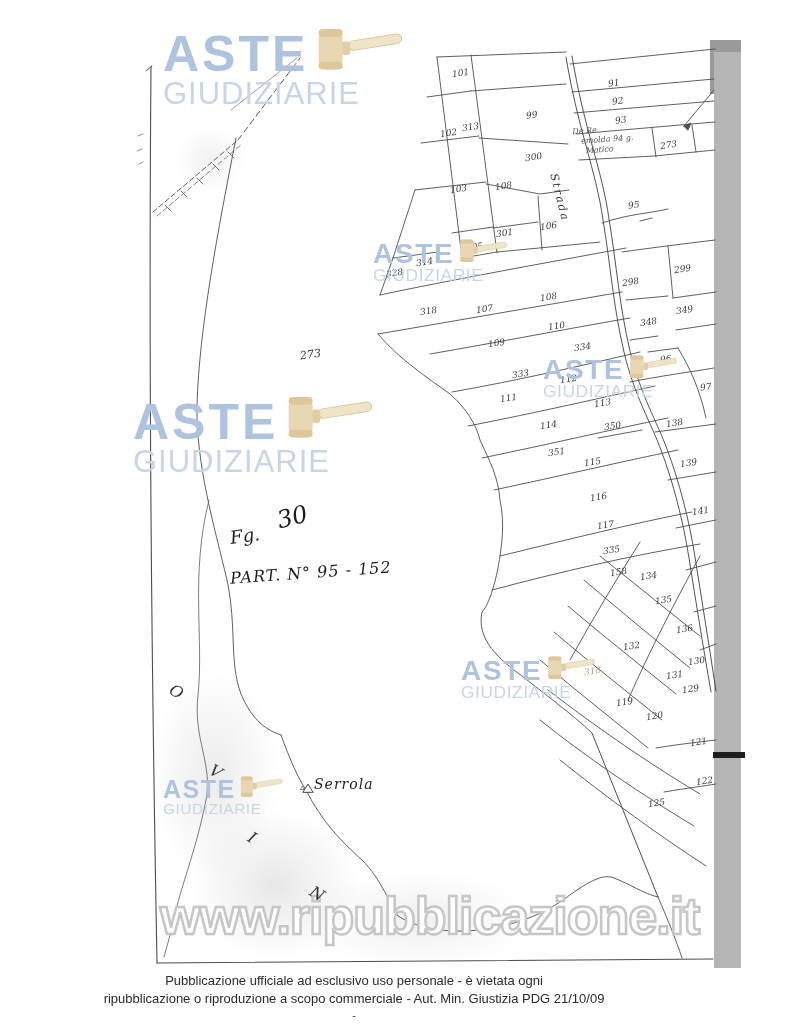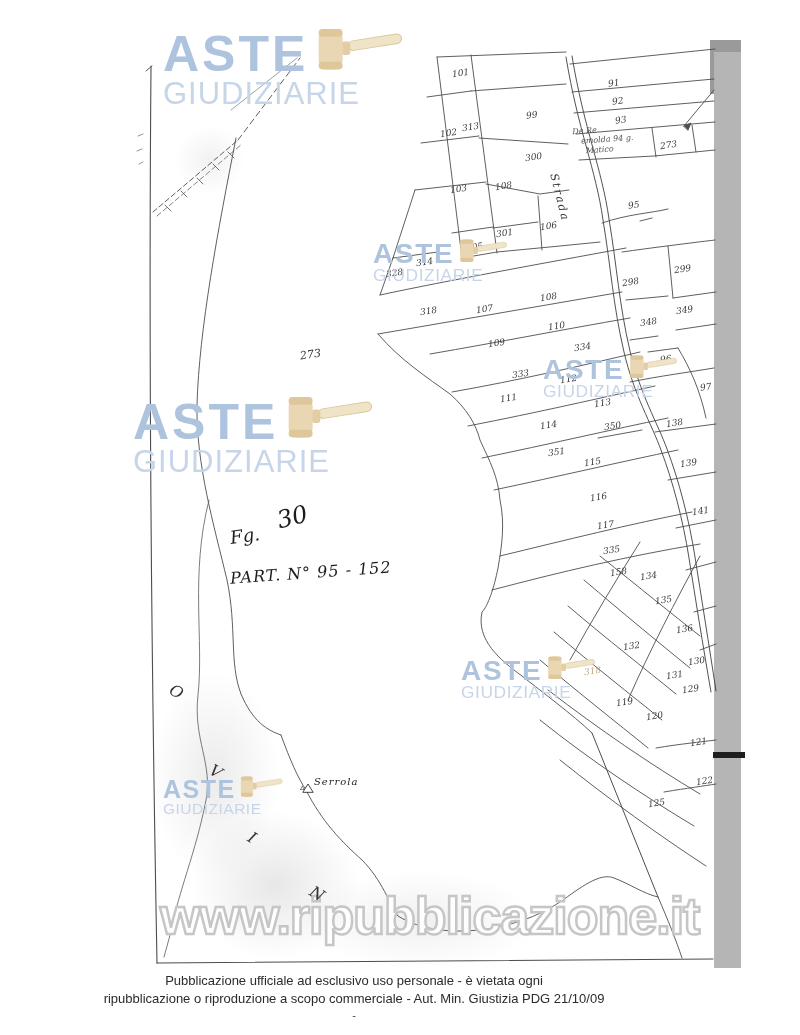--- a/index.html
+++ b/index.html
@@ -33,21 +33,21 @@
   .hand{position:absolute;font-family:"DejaVu Serif",serif;font-style:italic;color:#1c1c1c;
     white-space:nowrap;}
   .fg-label{left:230px;top:525px;font-size:18px;transform:rotate(-8deg);}
   .fg-number{left:277px;top:503px;font-size:24px;transform:rotate(-14deg);}
   .part-note{left:230px;top:563px;font-size:16px;transform:rotate(-4deg);letter-spacing:1px;}
   .pencil-note{left:573px;top:125px;font-size:8px;color:#555;transform:rotate(-4deg);
     line-height:10px;font-style:italic;}
   .pencil-note div{white-space:nowrap;}
   .strada{left:560px;top:172px;font-size:11px;color:#333;letter-spacing:2px;
     transform:rotate(76deg);transform-origin:top left;}
-  .serrola{left:314px;top:776px;font-size:10px;color:#222;letter-spacing:1px;}
+  .serrola{left:314px;top:776px;font-size:14px;color:#222;letter-spacing:1px;}
   .trig{position:absolute;left:300px;top:782px;font-size:9px;color:#333;font-style:normal;}
   .bletter{position:absolute;font-family:"DejaVu Serif",serif;font-style:italic;
     font-size:16px;color:#333;transform:rotate(32deg);}
   
   .smudge{position:absolute;border-radius:50%;pointer-events:none;}
   
   #footer{position:absolute;left:0;top:972px;width:708px;text-align:center;
     font-size:13px;line-height:18px;color:#2b2b2b;}
   #footer .dash{font-size:11px;color:#444;line-height:14px;}
 </style>

